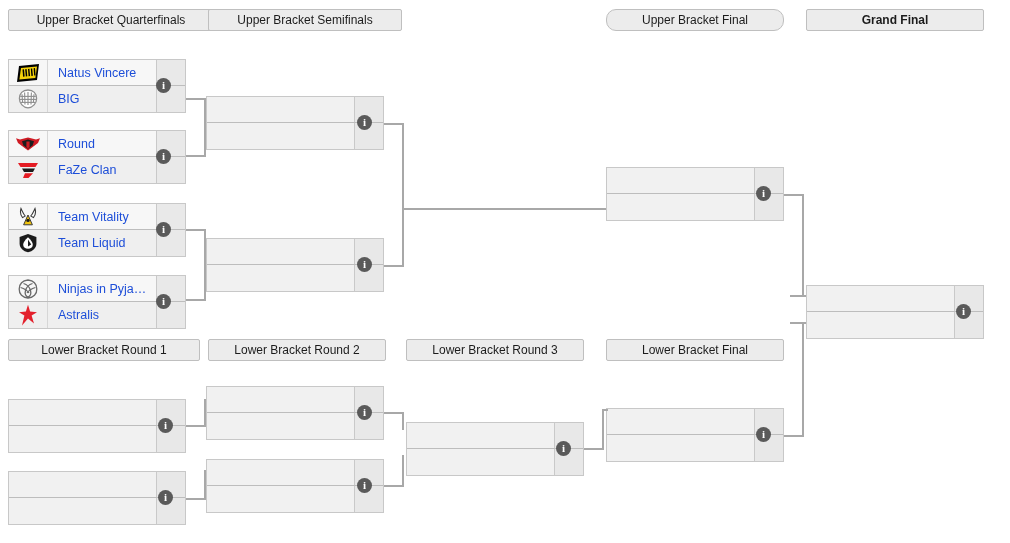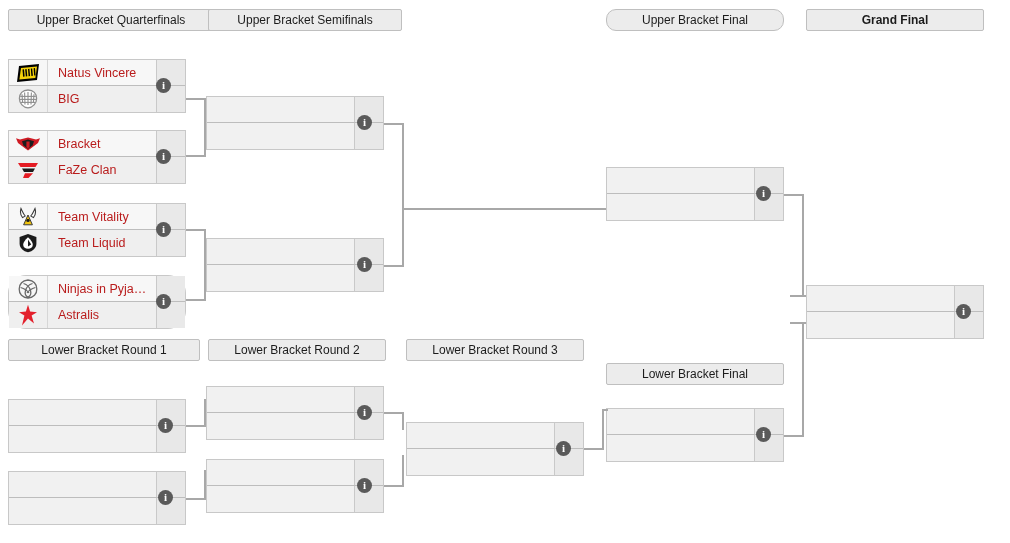--- a/index.html
+++ b/index.html
@@ -68,21 +68,21 @@
     height: 100%;
     display: flex;
     align-items: center;
     justify-content: center;
     border-right: 1px solid #d6d6d6;
   }
   .name-cell {
     flex: 1 1 auto;
     padding-left: 10px;
     font-size: 12.5px;
-    color: #b91c1c;
+    color: #1d4ed8;
     white-space: nowrap;
     overflow: hidden;
     text-overflow: ellipsis;
   }
   .score-cell {
     width: 28px;
     min-width: 28px;
     height: 100%;
     border-left: 1px solid #c9c9c9;
     background: #e9e9e9;
@@ -128,21 +128,21 @@
 <div id="bracket">
 
   <div class="round-header" style="left:8px; top:9px; width:206px;">Upper Bracket Quarterfinals</div>
   <div class="round-header" style="left:208px; top:9px; width:194px;">Upper Bracket Semifinals</div>
   <div class="round-header" style="left:606px; top:9px; width:178px;border-radius:10px;">Upper Bracket Final</div>
   <div class="round-header" style="left:806px; top:9px; width:178px;font-weight:bold;">Grand Final</div>
 
   <div class="round-header" style="left:8px; top:339px; width:192px;">Lower Bracket Round 1</div>
   <div class="round-header" style="left:208px; top:339px; width:178px;">Lower Bracket Round 2</div>
   <div class="round-header" style="left:406px; top:339px; width:178px;">Lower Bracket Round 3</div>
-  <div class="round-header" style="left:606px; top:339px; width:178px;margin-top:24px;">Lower Bracket Final</div>
+  <div class="round-header" style="left:606px; top:339px; width:178px;">Lower Bracket Final</div>
 
   <div class="conn h" style="left:186px; top:98px;  width:20px;"></div>
   <div class="conn v" style="left:204px; top:98px;  height:24px;"></div>
 
   <div class="conn h" style="left:186px; top:155px; width:20px;"></div>
   <div class="conn v" style="left:204px; top:122px; height:35px;"></div>
 
   <div class="conn h" style="left:186px; top:229px; width:20px;"></div>
   <div class="conn v" style="left:204px; top:229px; height:24px;"></div>
 
@@ -220,21 +220,21 @@
 
   <div class="match filled" style="left:8px; top:130px; width:178px; height:54px;">
     <div class="row top">
       <div class="logo-cell">
         <svg width="26" height="16" viewBox="0 0 26 16" aria-hidden="true">
           <path d="M13 1.5 L21 3.6 L25 2.2 L23 7 L13 14.6 L3 7 L1 2.2 L5 3.6 Z" fill="#cf1b24"></path>
           <path d="M13 3.6 L19 5.2 L17.6 9.4 L13 12.8 L8.4 9.4 L7 5.2 Z" fill="#1d1d1d"></path>
           <path d="M11.4 5.4 L14.6 5.4 L14.6 11 L13 12.4 L11.4 11 Z" fill="#cf1b24"></path>
         </svg>
       </div>
-      <div class="name-cell">Bracket</div>
+      <div class="name-cell">Round</div>
       <div class="score-cell"></div>
     </div>
     <div class="row bottom">
       <div class="logo-cell">
         <svg width="24" height="18" viewBox="0 0 24 18" aria-hidden="true">
           <polygon points="2,2 22,2 19.5,6 4.5,6" fill="#e41b23"></polygon>
           <polygon points="6,7.4 19,7.4 17,11 8,11" fill="#1b1b1b"></polygon>
           <polygon points="9,12.2 17,12.2 12.5,17 7,17" fill="#e41b23"></polygon>
         </svg>
       </div>
@@ -264,21 +264,21 @@
           <path d="M10 4.2 C7 7 5.2 9.4 5.2 11.8 C5.2 14.2 7.4 15.8 10 15.8 C12.6 15.8 14.8 14.2 14.8 11.8 C14.8 9.4 13 7 10 4.2 Z" fill="#ffffff"></path>
           <path d="M10 6.6 L10 13.6 L13.2 11.4 Z" fill="#1b1b1b"></path>
         </svg>
       </div>
       <div class="name-cell">Team Liquid</div>
       <div class="score-cell"></div>
     </div>
   </div>
   <div class="info-badge" style="left:156px; top:222px;">i</div>
 
-  <div class="match filled" style="left:8px; top:275px; width:178px; height:54px;border-radius:18px;">
+  <div class="match filled" style="left:8px; top:275px; width:178px; height:54px;">
     <div class="row top">
       <div class="logo-cell">
         <svg width="22" height="22" viewBox="0 0 22 22" aria-hidden="true">
           <g stroke="#6a6a6a" stroke-width="1.3" fill="none">
             <path d="M11 2 C5.5 2.6 2.4 6 2.2 11 C2 16 5.6 19.6 11 20 C16.4 19.6 20 16 19.8 11 C19.6 6 16.5 2.6 11 2 Z"></path>
             <path d="M6.5 5.5 C10 6.5 12.5 9 13.5 12.5 C14.5 16 13 18.6 10 19.6"></path>
             <path d="M15.5 5.5 C12 6.5 9.5 9 8.5 12.5 C7.5 16 9 18.6 12 19.6"></path>
             <path d="M3.6 9.5 C7 10.5 10 12 12 15"></path>
             <path d="M18.4 9.5 C15 10.5 12 12 10 15"></path>
           </g>

